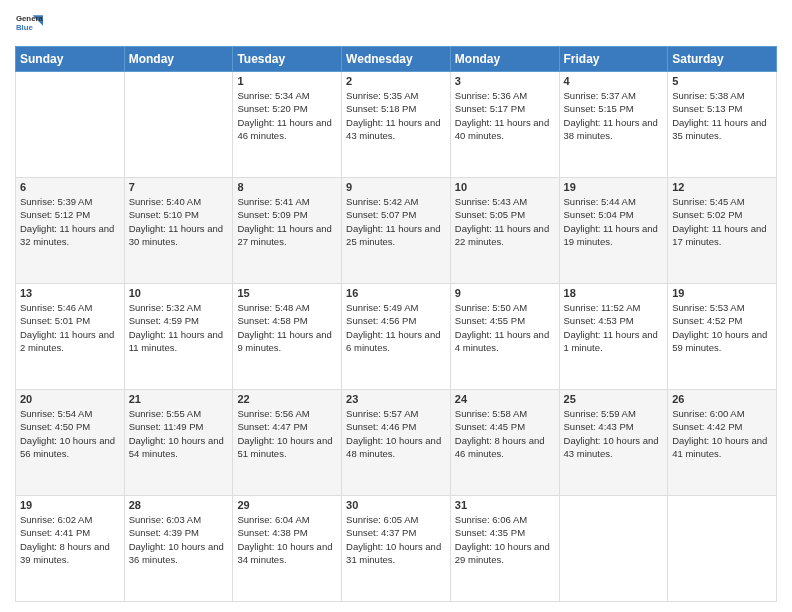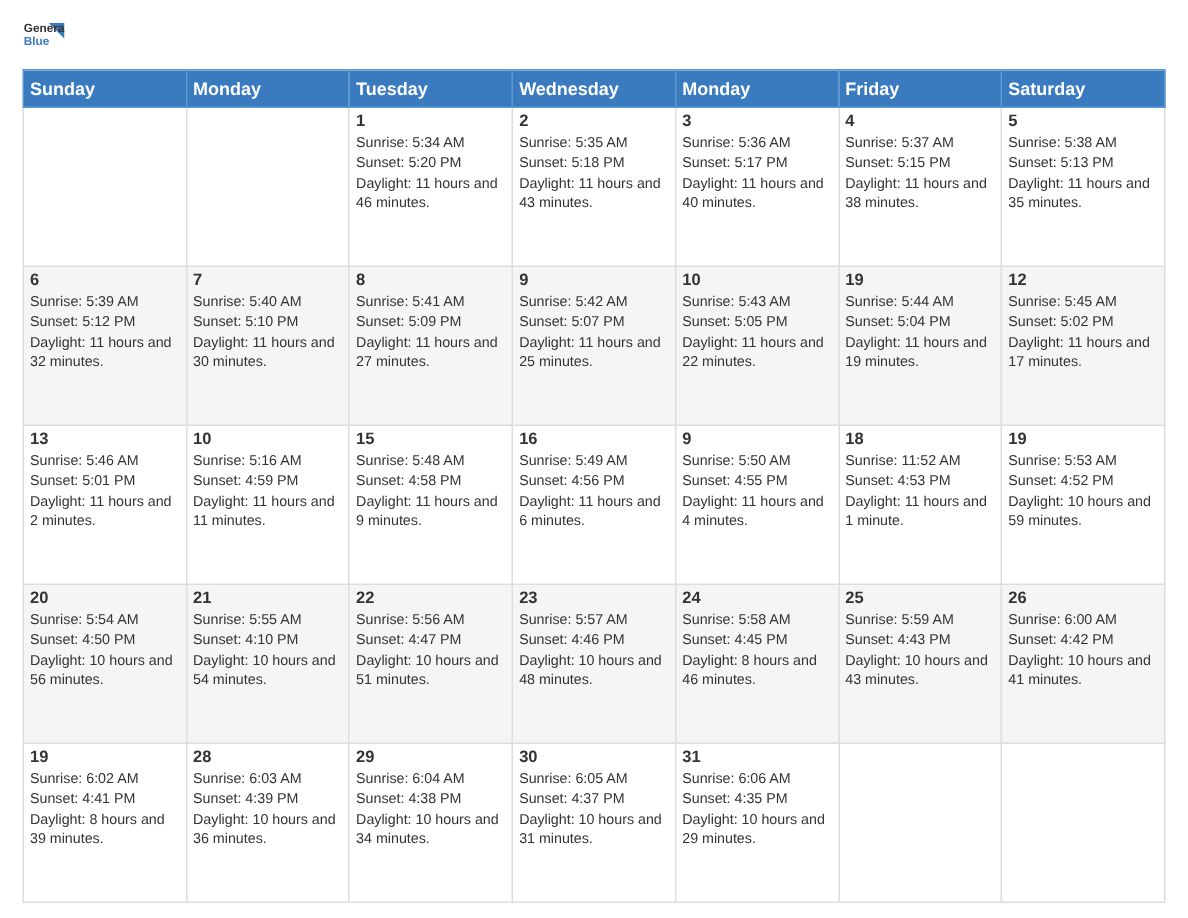--- a/index.html
+++ b/index.html
@@ -226,21 +226,21 @@
         <span class="day-number">13</span>
         <div class="day-info">
           <span>Sunrise: 5:46 AM</span><br>
           <span>Sunset: 5:01 PM</span><br>
           <span>Daylight: 11 hours and 2 minutes.</span>
         </div>
       </td>
           <td>
         <span class="day-number">10</span>
         <div class="day-info">
-          <span>Sunrise: 5:16 AM</span><br>
+          <span>Sunrise: 5:32 AM</span><br>
           <span>Sunset: 4:59 PM</span><br>
           <span>Daylight: 11 hours and 11 minutes.</span>
         </div>
       </td>
           <td>
         <span class="day-number">15</span>
         <div class="day-info">
           <span>Sunrise: 5:48 AM</span><br>
           <span>Sunset: 4:58 PM</span><br>
           <span>Daylight: 11 hours and 9 minutes.</span>
@@ -285,21 +285,21 @@
         <div class="day-info">
           <span>Sunrise: 5:54 AM</span><br>
           <span>Sunset: 4:50 PM</span><br>
           <span>Daylight: 10 hours and 56 minutes.</span>
         </div>
       </td>
           <td>
         <span class="day-number">21</span>
         <div class="day-info">
           <span>Sunrise: 5:55 AM</span><br>
-          <span>Sunset: 4:10 PM</span><br>
+          <span>Sunset: 11:49 PM</span><br>
           <span>Daylight: 10 hours and 54 minutes.</span>
         </div>
       </td>
           <td>
         <span class="day-number">22</span>
         <div class="day-info">
           <span>Sunrise: 5:56 AM</span><br>
           <span>Sunset: 4:47 PM</span><br>
           <span>Daylight: 10 hours and 51 minutes.</span>
         </div>

